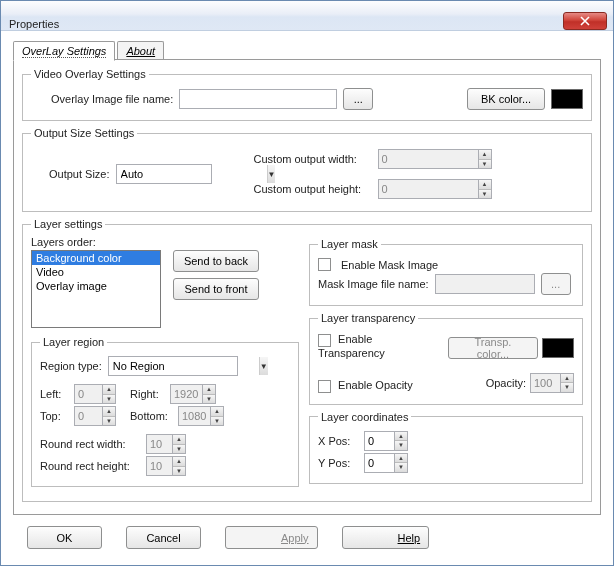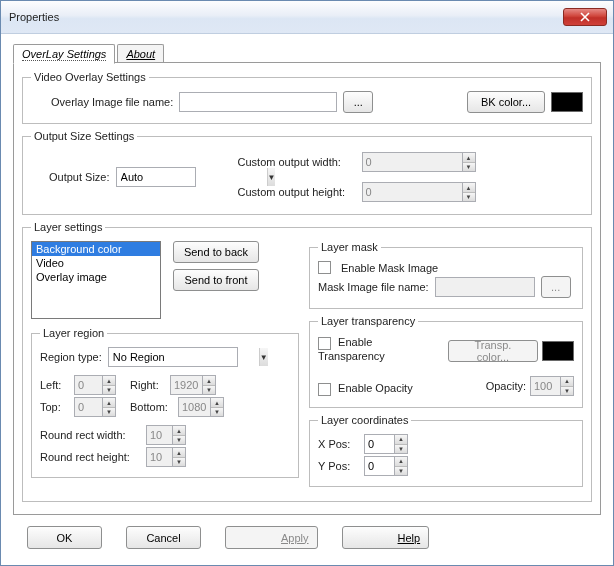--- a/index.html
+++ b/index.html
@@ -1,18 +1,18 @@
 <!DOCTYPE html>
 <html><head>
 <meta charset="utf-8">
 <style>
 * { box-sizing: border-box; font-family: "Segoe UI", Tahoma, sans-serif; font-size: 11px; }
 body { margin: 0; background: #fff; }
 .window { width: 614px; height: 566px; border: 1px solid #6a8ab0; background: #fff; display: flex; flex-direction: column; }
-.titlebar { height: 40px; background: linear-gradient(#fdfdfe, #e9eef7 45%, #dce6f4 55%, #dfe8f5); display: flex; align-items: center; padding: 0 2px 0 8px; border-bottom: 1px solid #c0cee0; }
+.titlebar { height: 40px; background: linear-gradient(#fdfdfe, #e9eef7 45%, #dce6f4 55%, #dfe8f5); display: flex; align-items: flex-end; padding: 0 2px 0 8px; border-bottom: 1px solid #c0cee0; }
 .titlebar .title { flex: 1; color: #222; }
 .close-btn { width: 44px; height: 18px; border-radius: 3px; background: linear-gradient(#e68a85, #d0453b 45%, #c03028 55%, #cf4039); border: 1px solid #8a2a22; display: flex; align-items: center; justify-content: center; color: #fff; font-weight: bold; font-size: 10px; margin-right: 4px; cursor: pointer; }
 .close-btn svg { width: 10px; height: 10px; }
 .content { flex: 1; padding: 10px 12px 6px 12px; display: flex; flex-direction: column; }
 .tabs { display: flex; gap: 2px; margin-bottom: -1px; }
 .tab { border: 1px solid #9a9a9a; border-bottom: none; padding: 3px 8px; background: #f4f4f4; border-top-left-radius: 2px; border-top-right-radius: 2px; cursor: pointer; font-style: italic; }
 .tab.active { background: #fff; position: relative; z-index: 2; border-bottom: 1px solid #fff; margin-bottom: -1px; }
 .tab .label { text-decoration: underline; text-decoration-style: solid; }
 .tab.active .label { border-bottom: 1px dotted #555; padding-bottom: 0px; text-decoration: none; }
 .panel { border: 1px solid #9a9a9a; flex: 1; padding: 6px 8px; position: relative; }
@@ -77,21 +77,21 @@
           <span class="spacer"></span>
           <button class="btn" style="min-width:78px">BK color...</button>
           <div class="swatch"></div>
         </div>
       </fieldset>
 
       <fieldset>
         <legend>Output Size Settings</legend>
         <div class="row">
           <span class="lbl" style="margin-left:18px">Output Size:</span>
-          <div class="select" style="width:80px">
+          <div class="select" style="width:96px">
             <input readonly="" value="Auto" style="">
             <div class="sbtn">▼</div>
           </div>
           <span style="width:30px"></span>
           <div style="display:flex;flex-direction:column;gap:6px;">
             <div class="row">
               <span class="lbl" style="width:118px">Custom output width:</span>
               <div class="spinner disabled">
                 <input disabled="" style="width: 100px;" value="0">
                 <div class="spinbtns">
@@ -111,20 +111,21 @@
               </div>
             </div>
           </div>
         </div>
       </fieldset>
 
       <fieldset>
         <legend>Layer settings</legend>
         <div class="cols">
           <div style="width:268px">
+            <div class="lbl">Layers order:</div>
             <div class="row" style="align-items:flex-start">
               <div class="listbox">
                 <div class="listitem selected">Background color</div>
                 <div class="listitem">Video</div>
                 <div class="listitem">Overlay image</div>
               </div>
               <div style="display:flex;flex-direction:column;gap:6px;margin-left:6px">
                 <button class="btn" style="min-width:86px">Send to back</button>
                 <button class="btn" style="min-width:86px">Send to front</button>
               </div>

